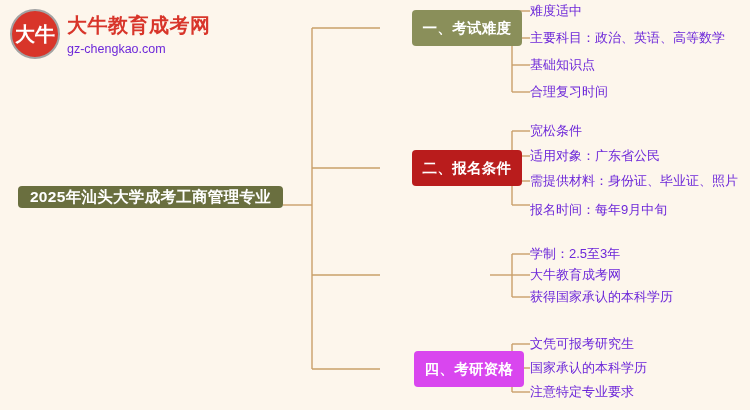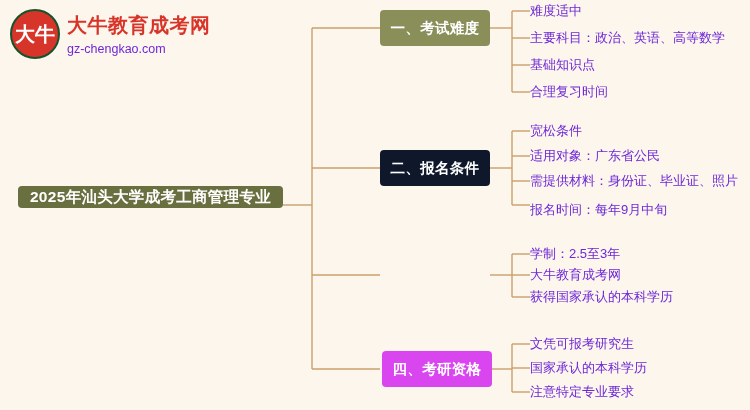--- a/index.html
+++ b/index.html
@@ -36,21 +36,21 @@
     width: 200px;
     height: 52px;
     display: flex;
     align-items: center;
   }
   .logo-mark {
     width: 46px;
     height: 46px;
     border-radius: 50%;
     background: #d8352a;
-    border: 2px solid #14532d;
+    border: 2px solid #a3a3a3;
     display: flex;
     align-items: center;
     justify-content: center;
     color: #ffffff;
     font-size: 20px;
     font-weight: bold;
     line-height: 1;
     flex: none;
   }
   .logo-text {
@@ -98,23 +98,24 @@
     height: 36px;
     border-radius: 4px;
     color: #ffffff;
     font-size: 14.5px;
     font-weight: bold;
     display: flex;
     align-items: center;
     justify-content: center;
     box-sizing: border-box;
     letter-spacing: 0.3px;
+    margin-left: 32px;
   }
   #branch-0 { left: 380px; top: 10px;  background: #8a8f5a; }
-  #branch-1 { left: 380px; top: 150px; background: #0f172a; }
+  #branch-1 { left: 380px; top: 150px; background: #b91c1c; }
   #branch-2 { left: 380px; top: 257px; background: #9a93b8; }
   #branch-3 { left: 382px; top: 351px; background: #d946ef; }
 
   
   .leaf {
     position: absolute;
     left: 530px;
     font-size: 13px;
     color: #6d28d9;
     white-space: nowrap;

